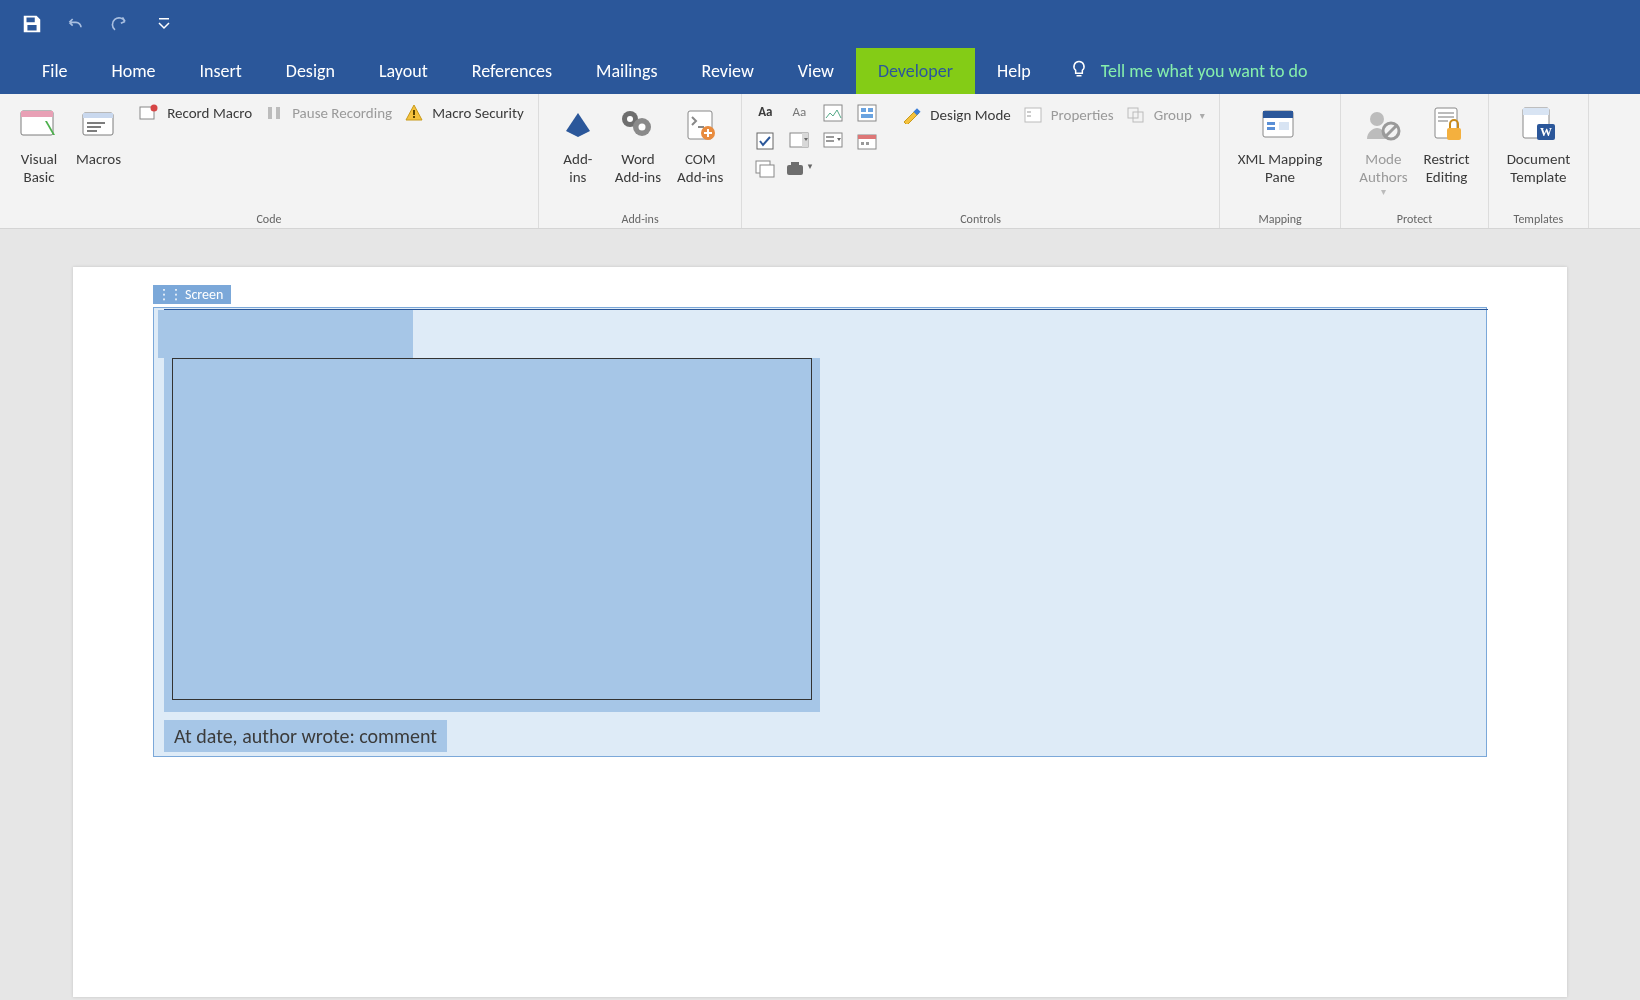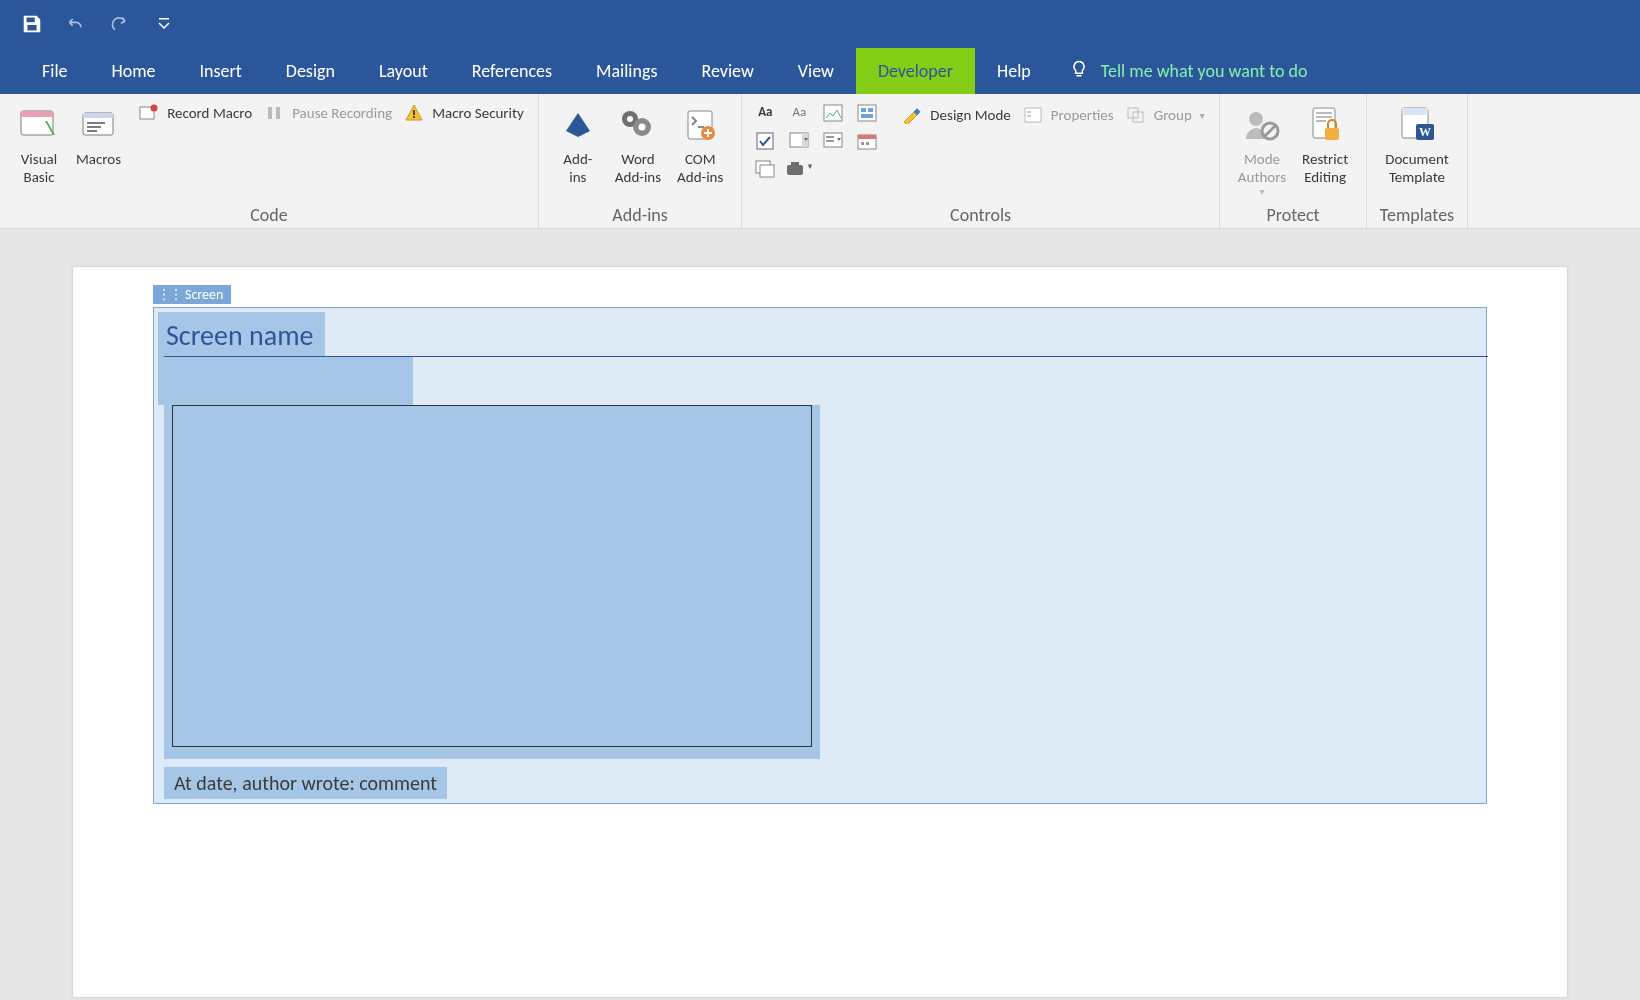--- a/index.html
+++ b/index.html
@@ -60,21 +60,21 @@
   }
   .group {
     display: flex;
     flex-direction: column;
     align-items: center;
     border-right: 1px solid #dcdcdc;
     padding: 6px 10px 2px 10px;
   }
   .group-body { flex:1; display:flex; align-items:flex-start; }
   .group-label {
-    font-size: 18px;
+    font-size: 12px;
     color: #666;
     padding-top: 2px;
   }
   .bigbtn {
     display: flex;
     flex-direction: column;
     align-items: center;
     justify-content: flex-start;
     padding: 2px 8px;
     cursor: pointer;
@@ -418,20 +418,38 @@
               </svg>
             </span>
           <span>Group</span>
           <span style="font-size:10px;color:#aaa;">▾</span>
         </div>
       </div>
     </div>
     <div class="group-label">Controls</div>
   </div>
 
+  <div class="group">
+    <div class="group-body">
+      <div class="bigbtn">
+        <div class="ico">
+          <svg width="42" height="36">
+              <rect x="4" y="4" width="30" height="26" rx="2" fill="#fff" stroke="#888"></rect>
+              <rect x="4" y="4" width="30" height="7" fill="#2b579a"></rect>
+              <rect x="8" y="15" width="8" height="3" fill="#5a8fd6"></rect>
+              <rect x="8" y="20" width="8" height="3" fill="#5a8fd6"></rect>
+              <rect x="20" y="15" width="10" height="8" fill="#d8e4f3"></rect>
+            </svg>
+        </div>
+        <span style="white-space:pre-line">XML Mapping
+Pane</span>
+      </div>
+    </div>
+    <div class="group-label">Mapping</div>
+  </div>
 
   <div class="group">
     <div class="group-body">
       <div class="bigbtn disabled">
         <div class="ico">
           <svg width="40" height="36">
               <circle cx="14" cy="12" r="7" fill="#bcbcbc"></circle>
               <path d="M4 32c0-7 6-11 10-11s10 4 10 11" fill="#bcbcbc"></path>
               <circle cx="28" cy="24" r="8" fill="none" stroke="#9a9a9a" stroke-width="3"></circle>
               <line x1="22" y1="30" x2="34" y2="18" stroke="#9a9a9a" stroke-width="3"></line>
@@ -480,21 +498,20 @@
 
 <div class="docwrap">
   <div class="page">
     <div style="position:relative;">
       <div class="cc-tag">
         <span class="cc-grip">⋮⋮</span>
         <span>Screen</span>
       </div>
       <div class="cc-outer">
         <div class="colstack">
-          <div class="sel-title">Screen name</div>
           <div class="title-underline" style="width:100%;"></div>
           <div style="display:flex;align-items:flex-start;">
             <div class="sel-mid-spacer"></div>
           </div>
           <div class="sel-mid" style="margin-left:6px;">
             <div class="imgbox"></div>
           </div>
           <div class="sel-caption">At date, author wrote: comment</div>
         </div>
       </div>

